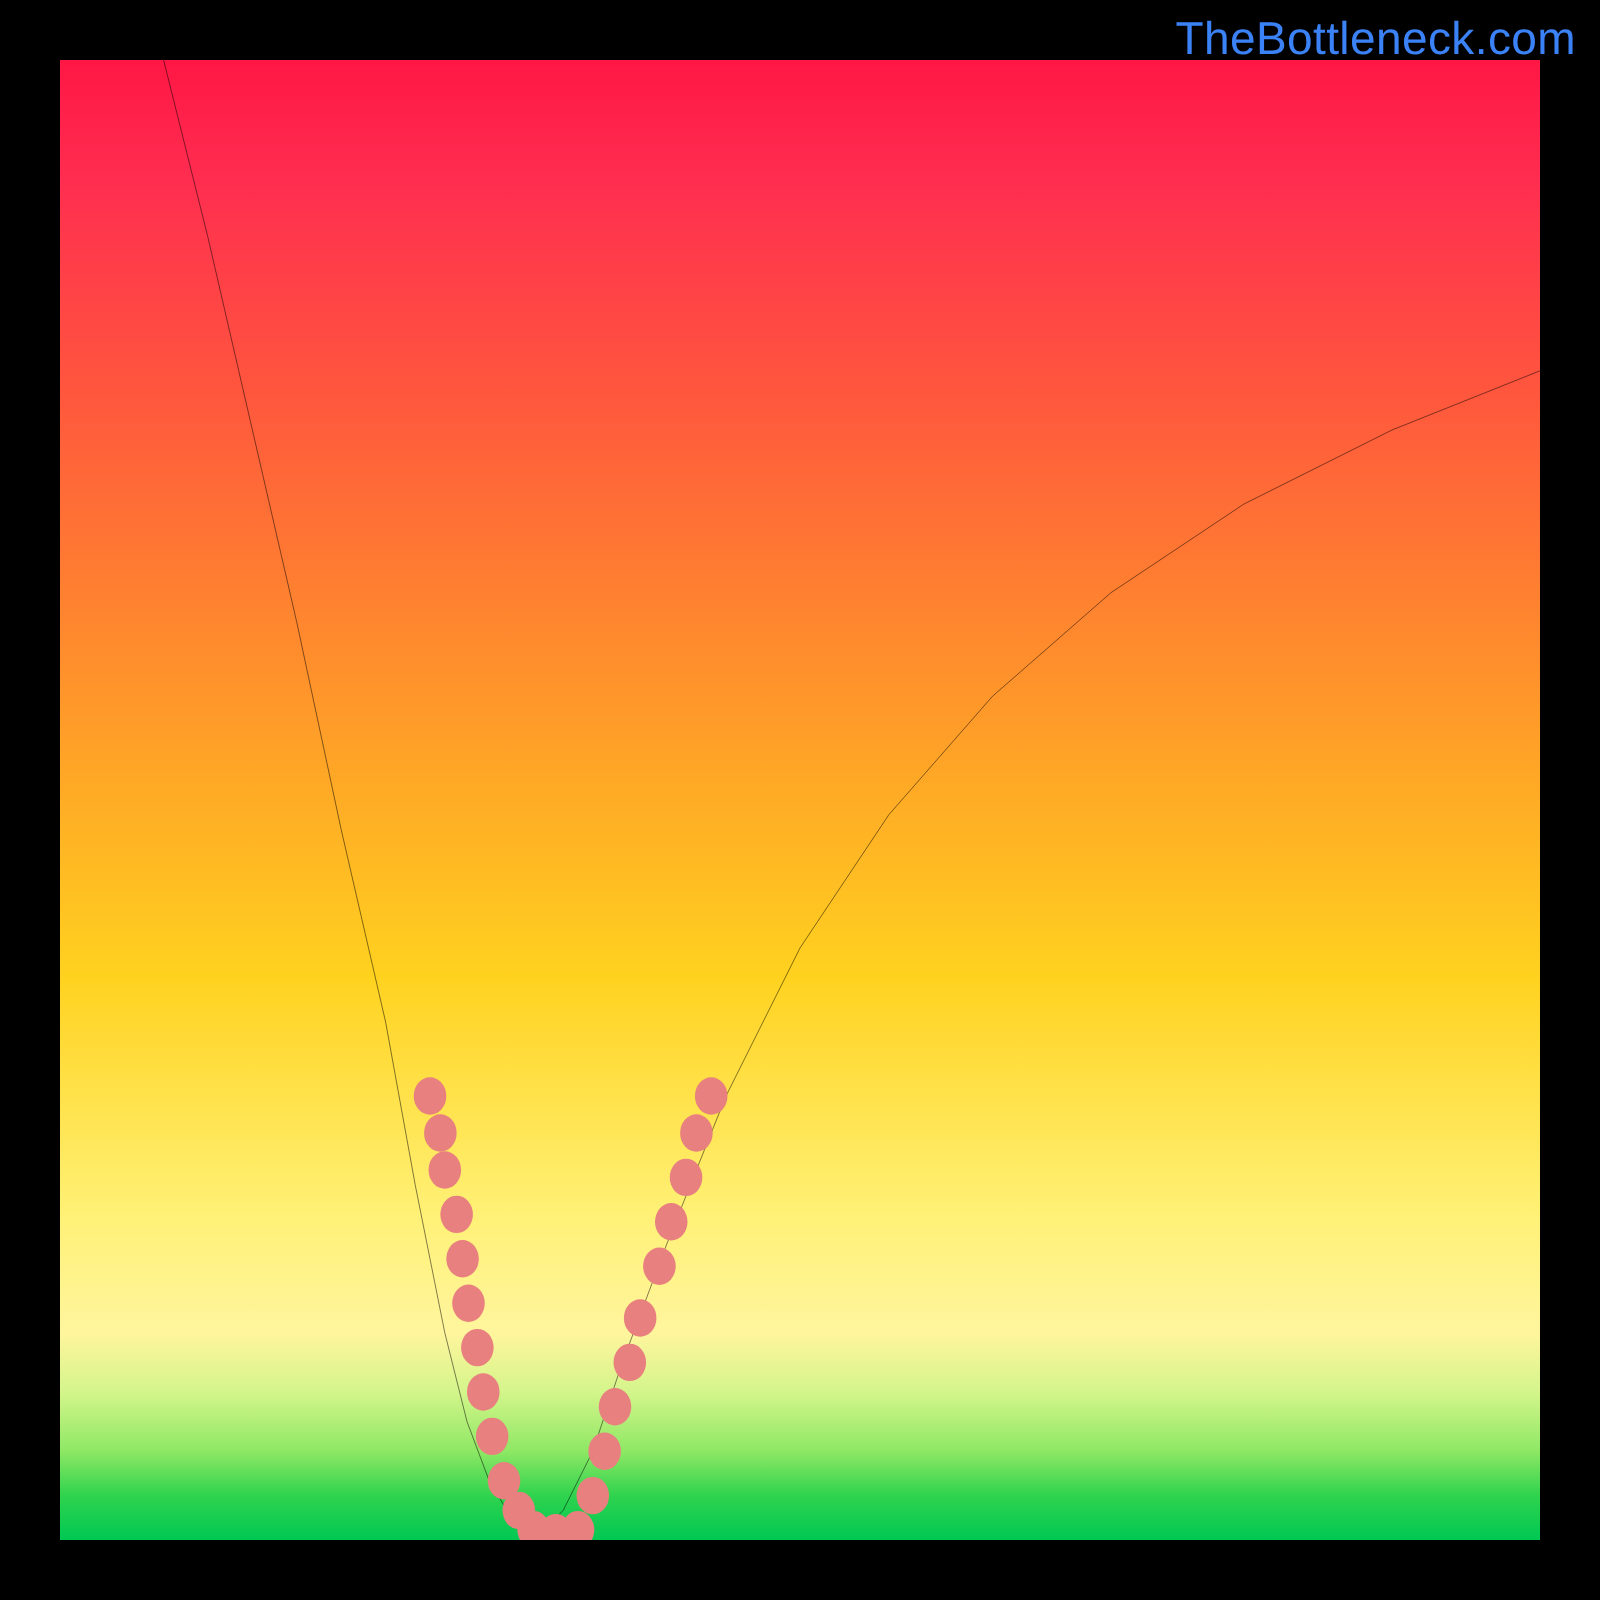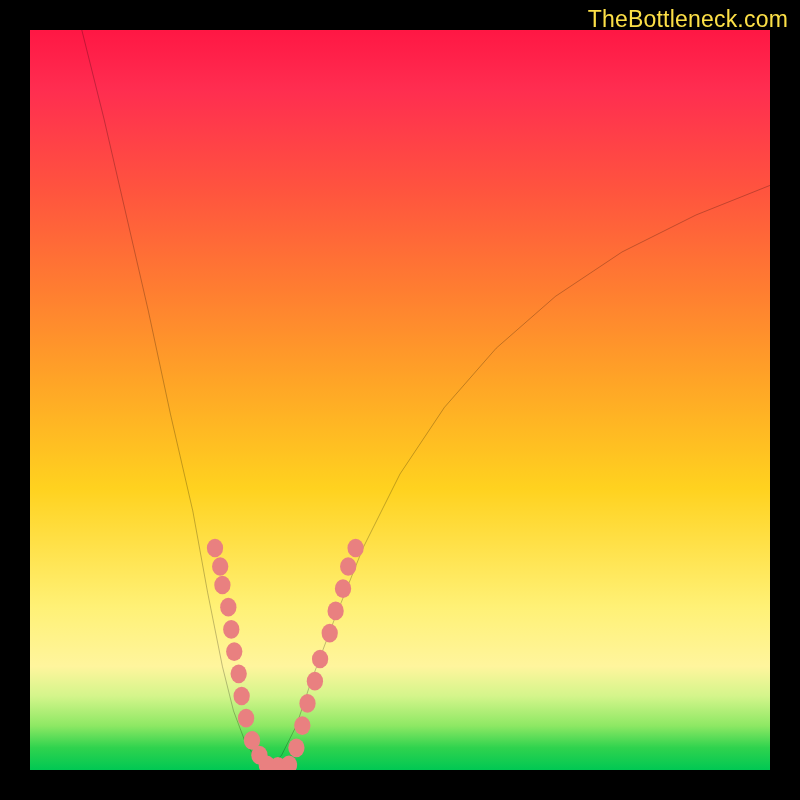--- a/index.html
+++ b/index.html
@@ -52,21 +52,21 @@
     position: absolute;
     left: 0;
     top: 0;
     width: 100%;
     height: 100%;
   }
   .watermark {
     position: absolute;
     top: 6px;
     right: 12px;
-    color: #fde047;
+    color: #3b82f6;
     font-size: 23px;
     font-weight: 500;
     letter-spacing: 0.2px;
     user-select: none;
   }
 </style>
 </head>
 <body>
 
 <div class="frame">

